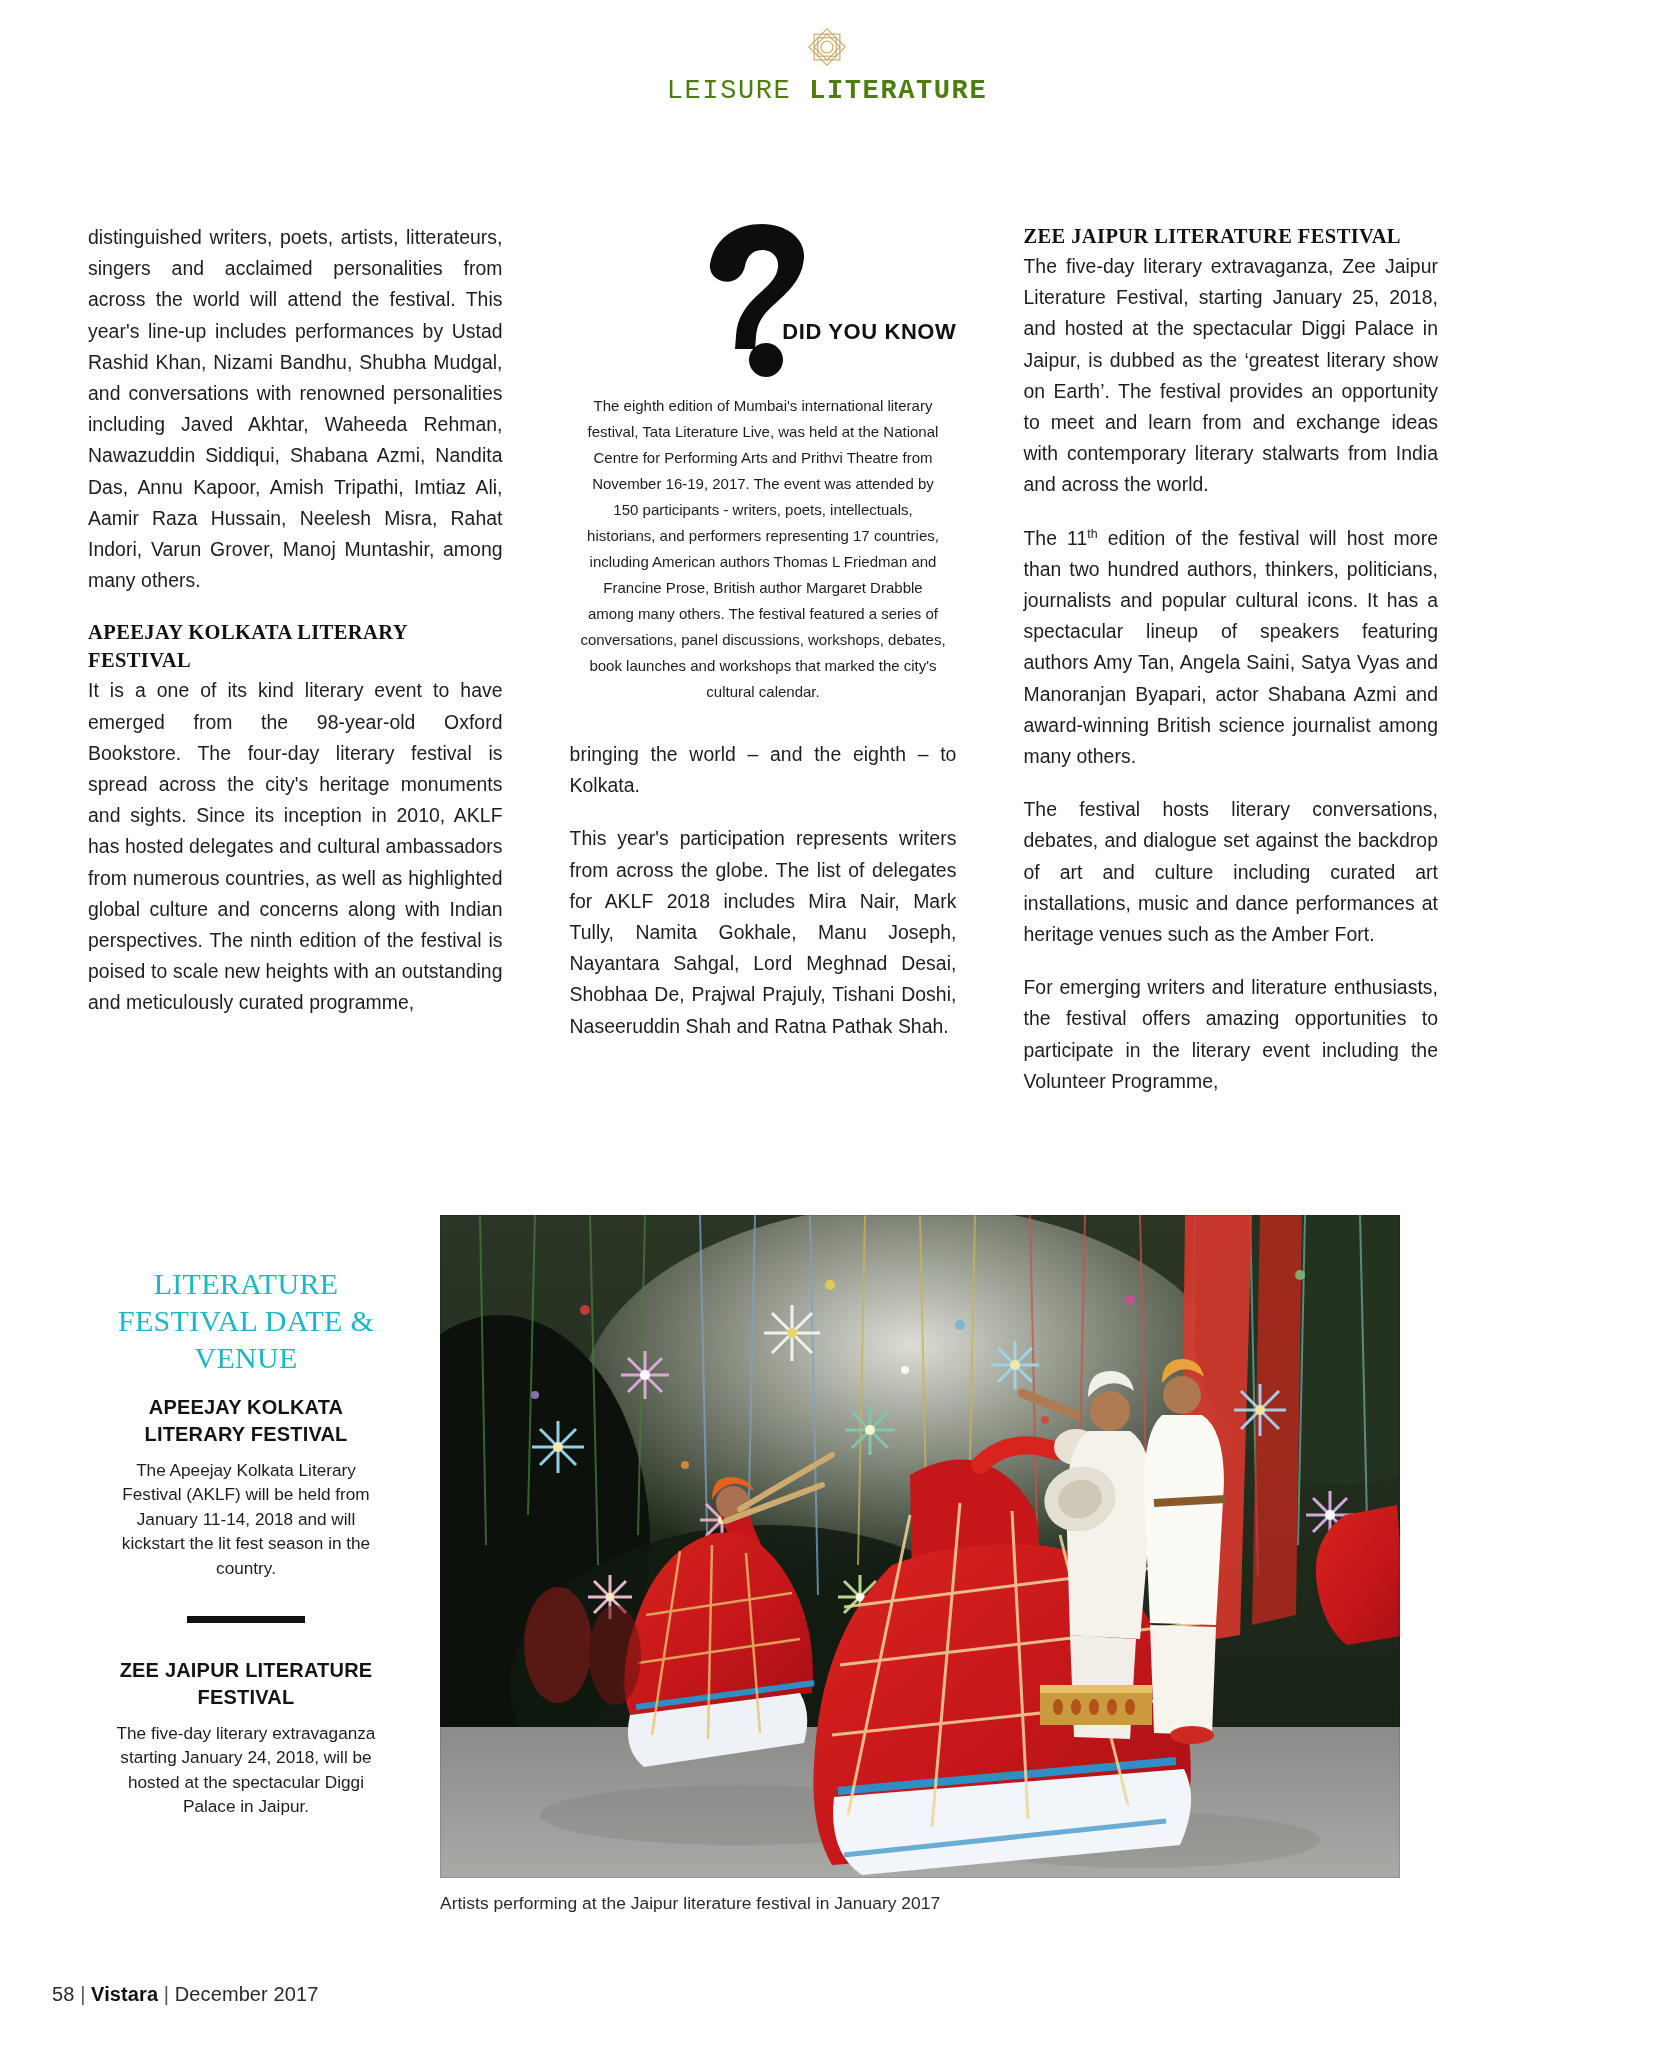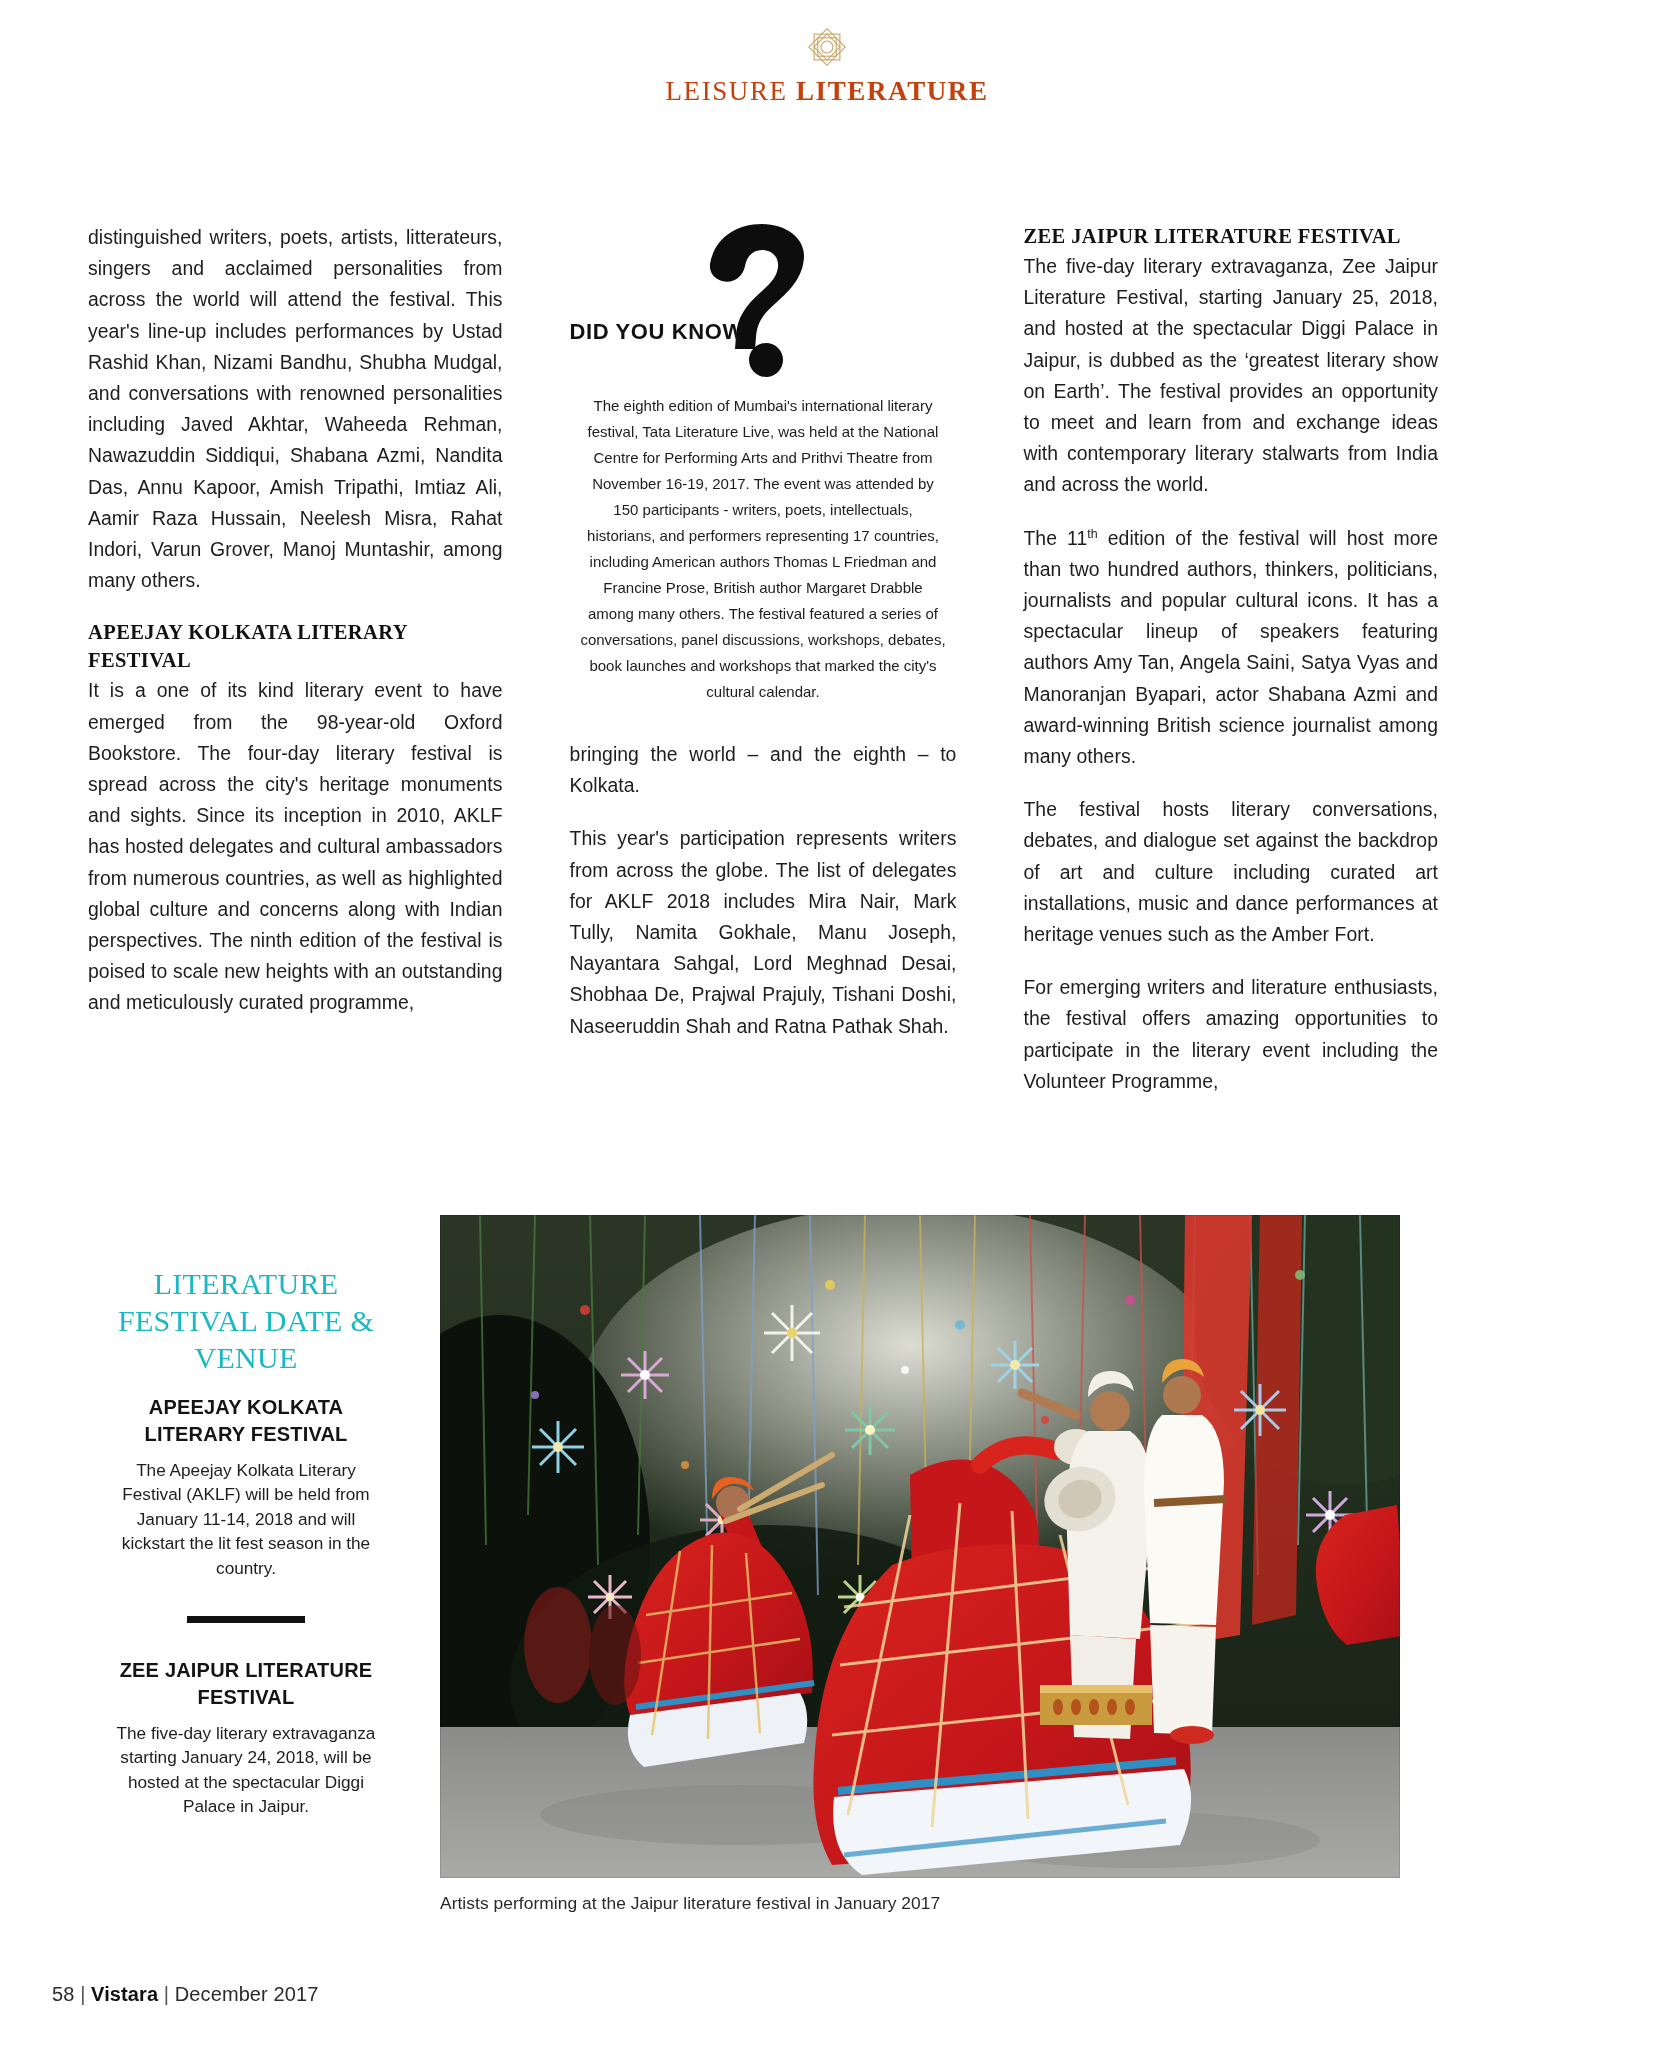--- a/index.html
+++ b/index.html
@@ -13,24 +13,24 @@
   }
 
   
   .masthead{
     position:absolute; top:24px; left:0; width:100%;
     display:flex; flex-direction:column; align-items:center;
   }
   .ornament{ width:46px; height:46px; display:block; }
   .masthead-title{
     margin-top:6px;
-    font-family:Liberation Serif, serif;
+    font-family:Liberation Mono, monospace;
     font-size:27px;
     letter-spacing:1.6px;
-    color:#c2410c;
+    color:#4d7c0f;
     white-space:nowrap;
   }
   .masthead-title .light{ font-weight:400; }
   .masthead-title .bold{ font-weight:700; }
 
   
   .columns{
     position:absolute;
     top:222px; left:88px;
     width:1350px;
@@ -69,21 +69,21 @@
   }
   .dyk-qmark{ position:absolute; top:0; left:50%; transform:translateX(-50%); }
   .dyk-label{
     position:relative;
     margin-top:64px;
     font-size:22px;
     font-weight:700;
     letter-spacing:.6px;
     color:#111;
     z-index:3;
-    text-align:left;
+    text-align:right;
     width:100%;
   }
   .dyk-text{
     margin:16px 0 0 0;
     font-size:15px;
     line-height:26px;
     text-align:center;
     color:#1d1d1d;
     padding:0 10px;
   }

